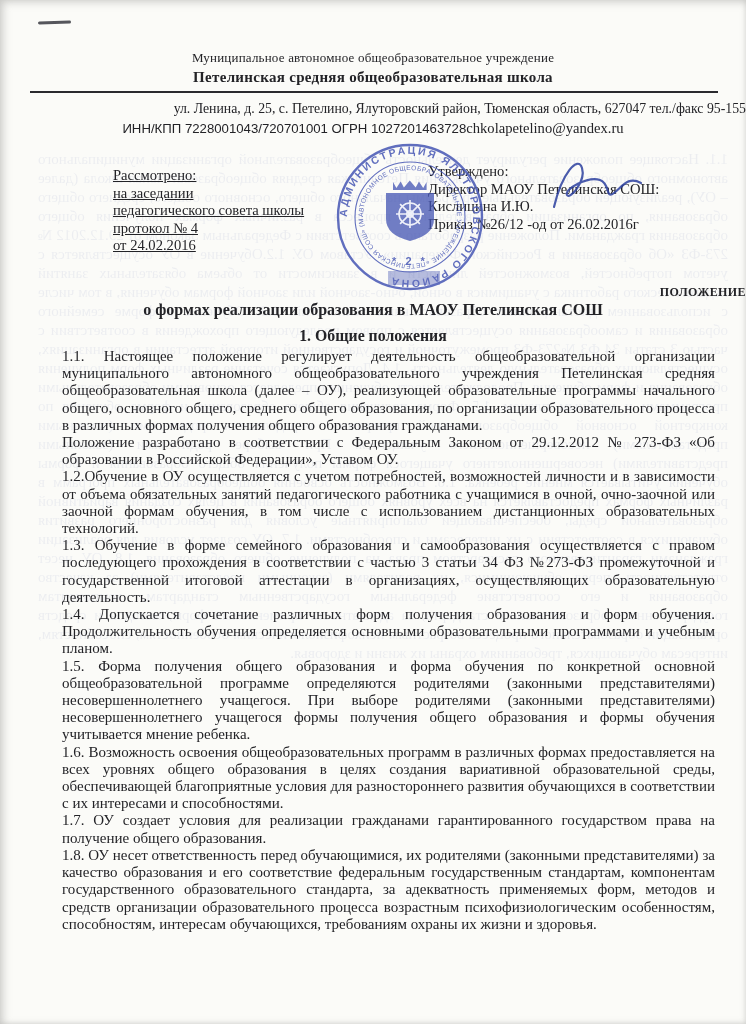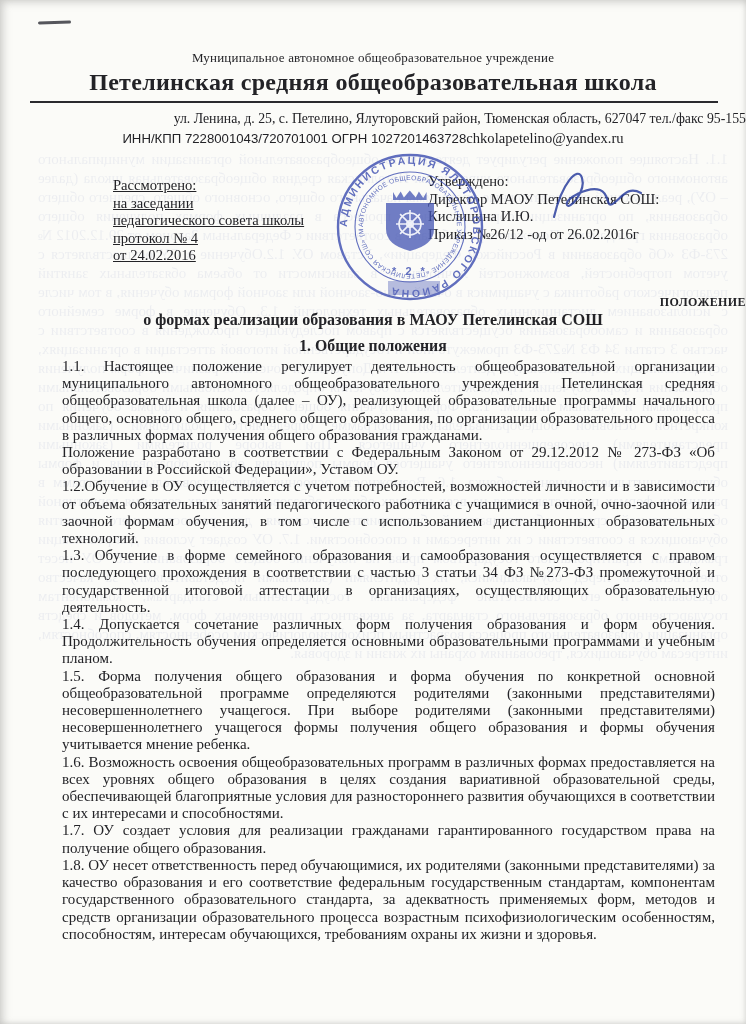--- a/index.html
+++ b/index.html
@@ -21,21 +21,21 @@
     color:#41539e;opacity:.075;filter:blur(.5px);
     font-size:15px;line-height:19px;text-align:justify;
     overflow:hidden;pointer-events:none;
   }
   .pen-mark{
     position:absolute;left:38px;top:21px;width:33px;height:2.6px;
     background:#55565c;transform:rotate(-2deg);border-radius:2px;z-index:3;
   }
   
   .org-type{margin-top:50px;text-align:center;font-size:13px;letter-spacing:.2px;}
-  .school-name{text-align:center;font-size:24px;font-weight:bold;margin-top:3px;letter-spacing:.3px;}
+  .school-name{text-align:center;font-size:15px;font-weight:bold;margin-top:3px;letter-spacing:.3px;}
   .header-rule{border:none;border-top:2.6px solid #2a2a2e;margin:5px 28px 0 30px;}
   .address-line{text-align:right;font-size:13.8px;margin-top:8px;}
   .reg-line{text-align:center;font-size:13.2px;margin-top:3px;font-family:"Liberation Sans","DejaVu Sans",sans-serif;}
   .reg-line .email{font-family:"Liberation Serif","DejaVu Serif",serif;font-size:14.6px;}
   
   .approval{position:relative;height:92px;margin-top:26px;font-size:14.6px;line-height:17.6px;}
   .reviewed{position:absolute;left:113px;top:4px;text-decoration:underline;}
   .approved{position:absolute;left:428px;top:0;width:300px;}
   .approved .u{text-underline-offset:2px;}
   .signature{position:absolute;left:548px;top:-8px;z-index:4;}

